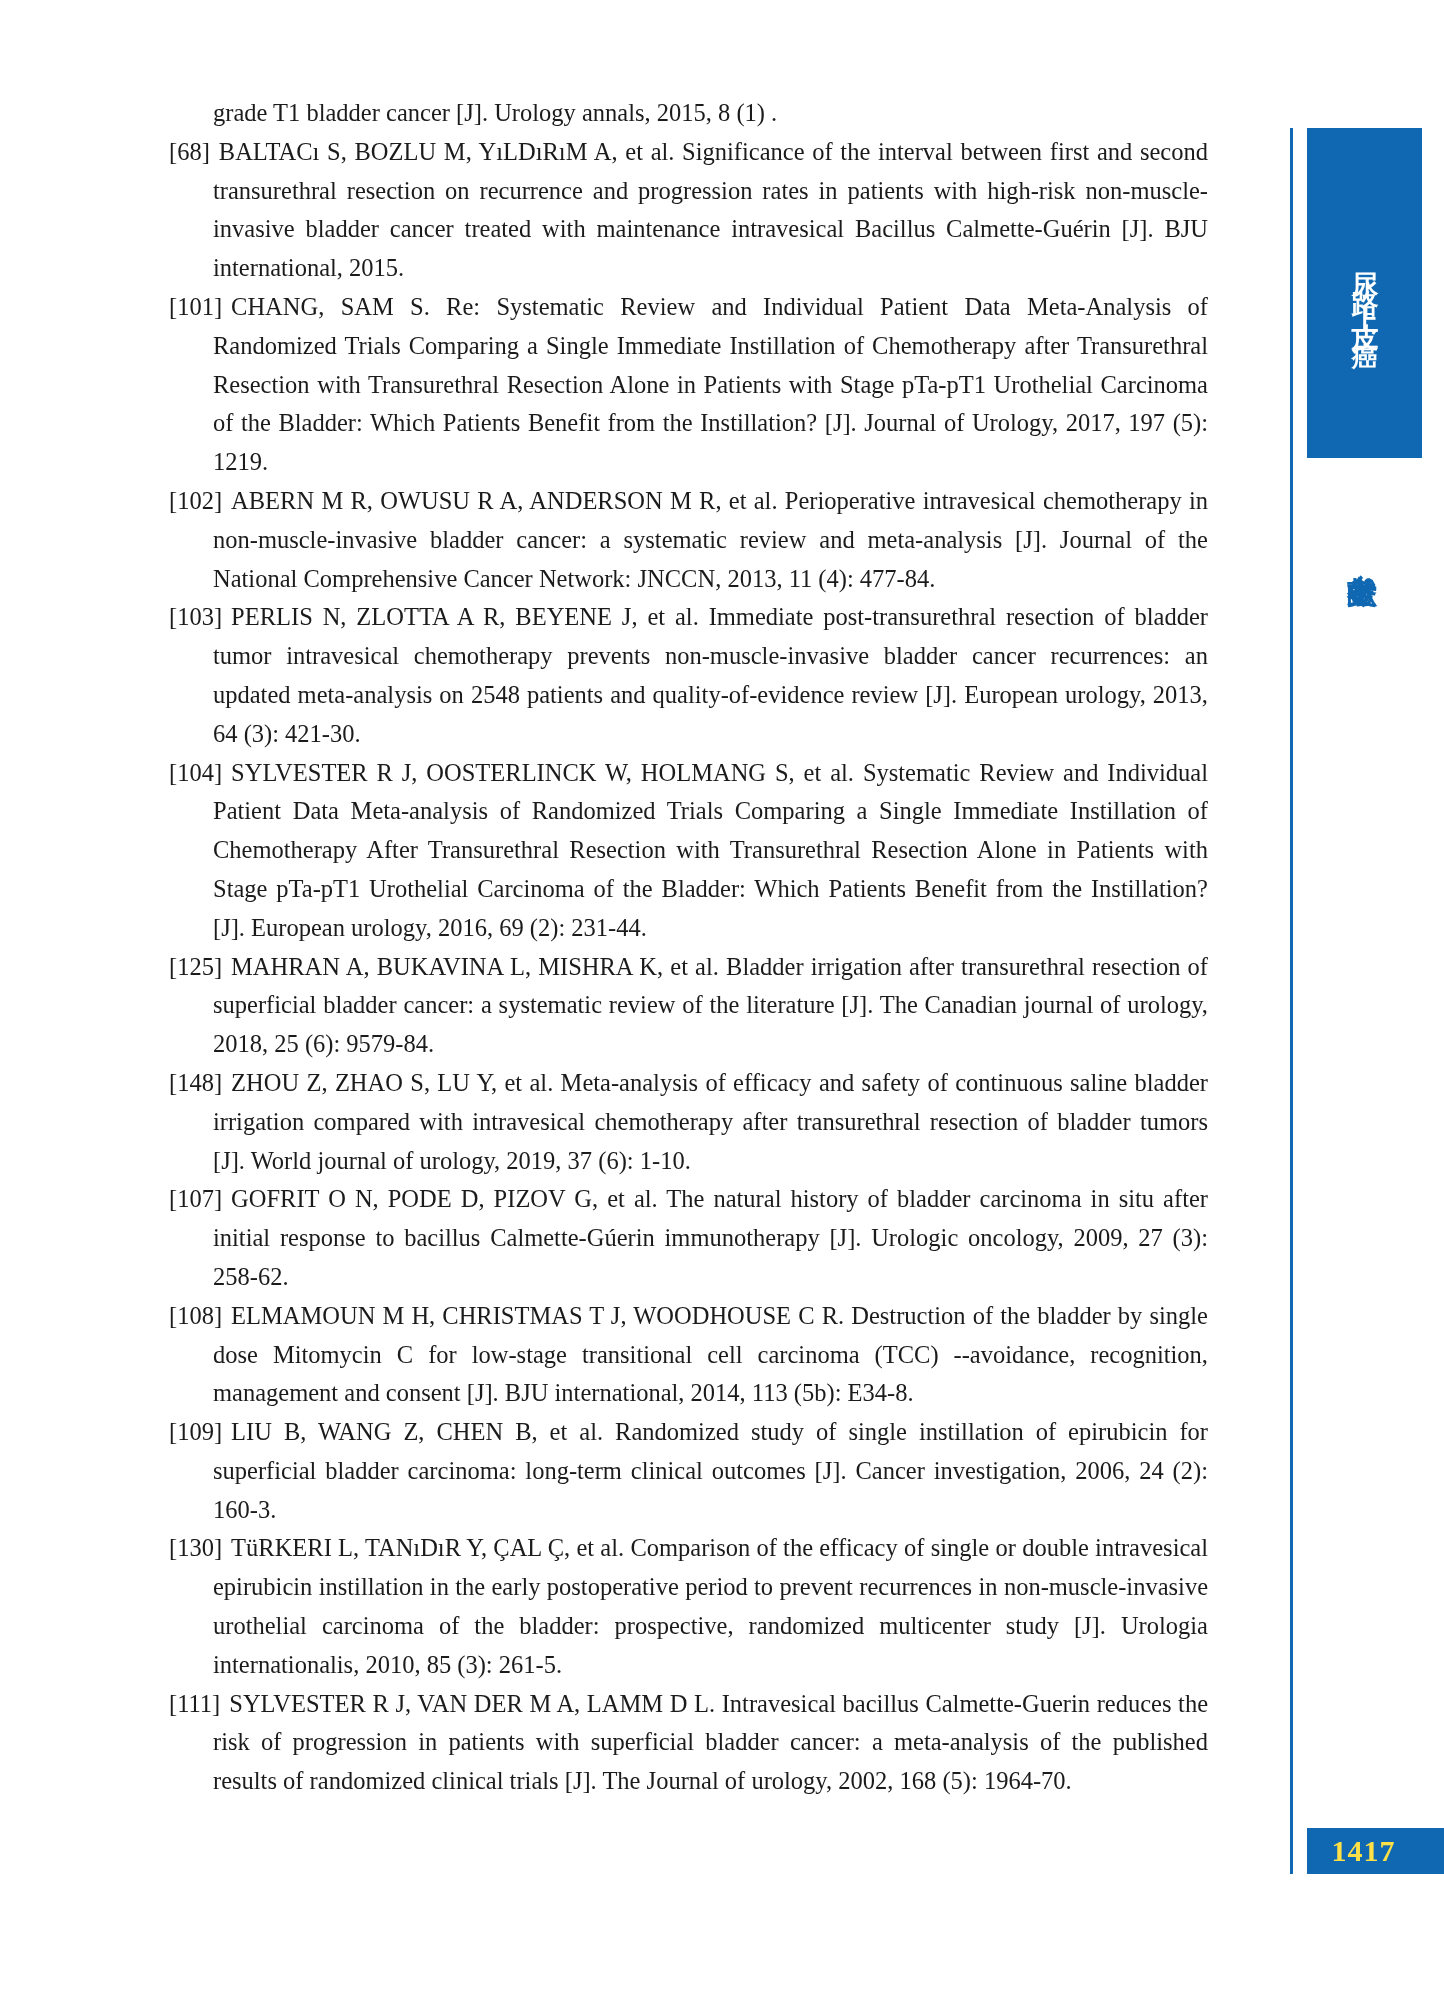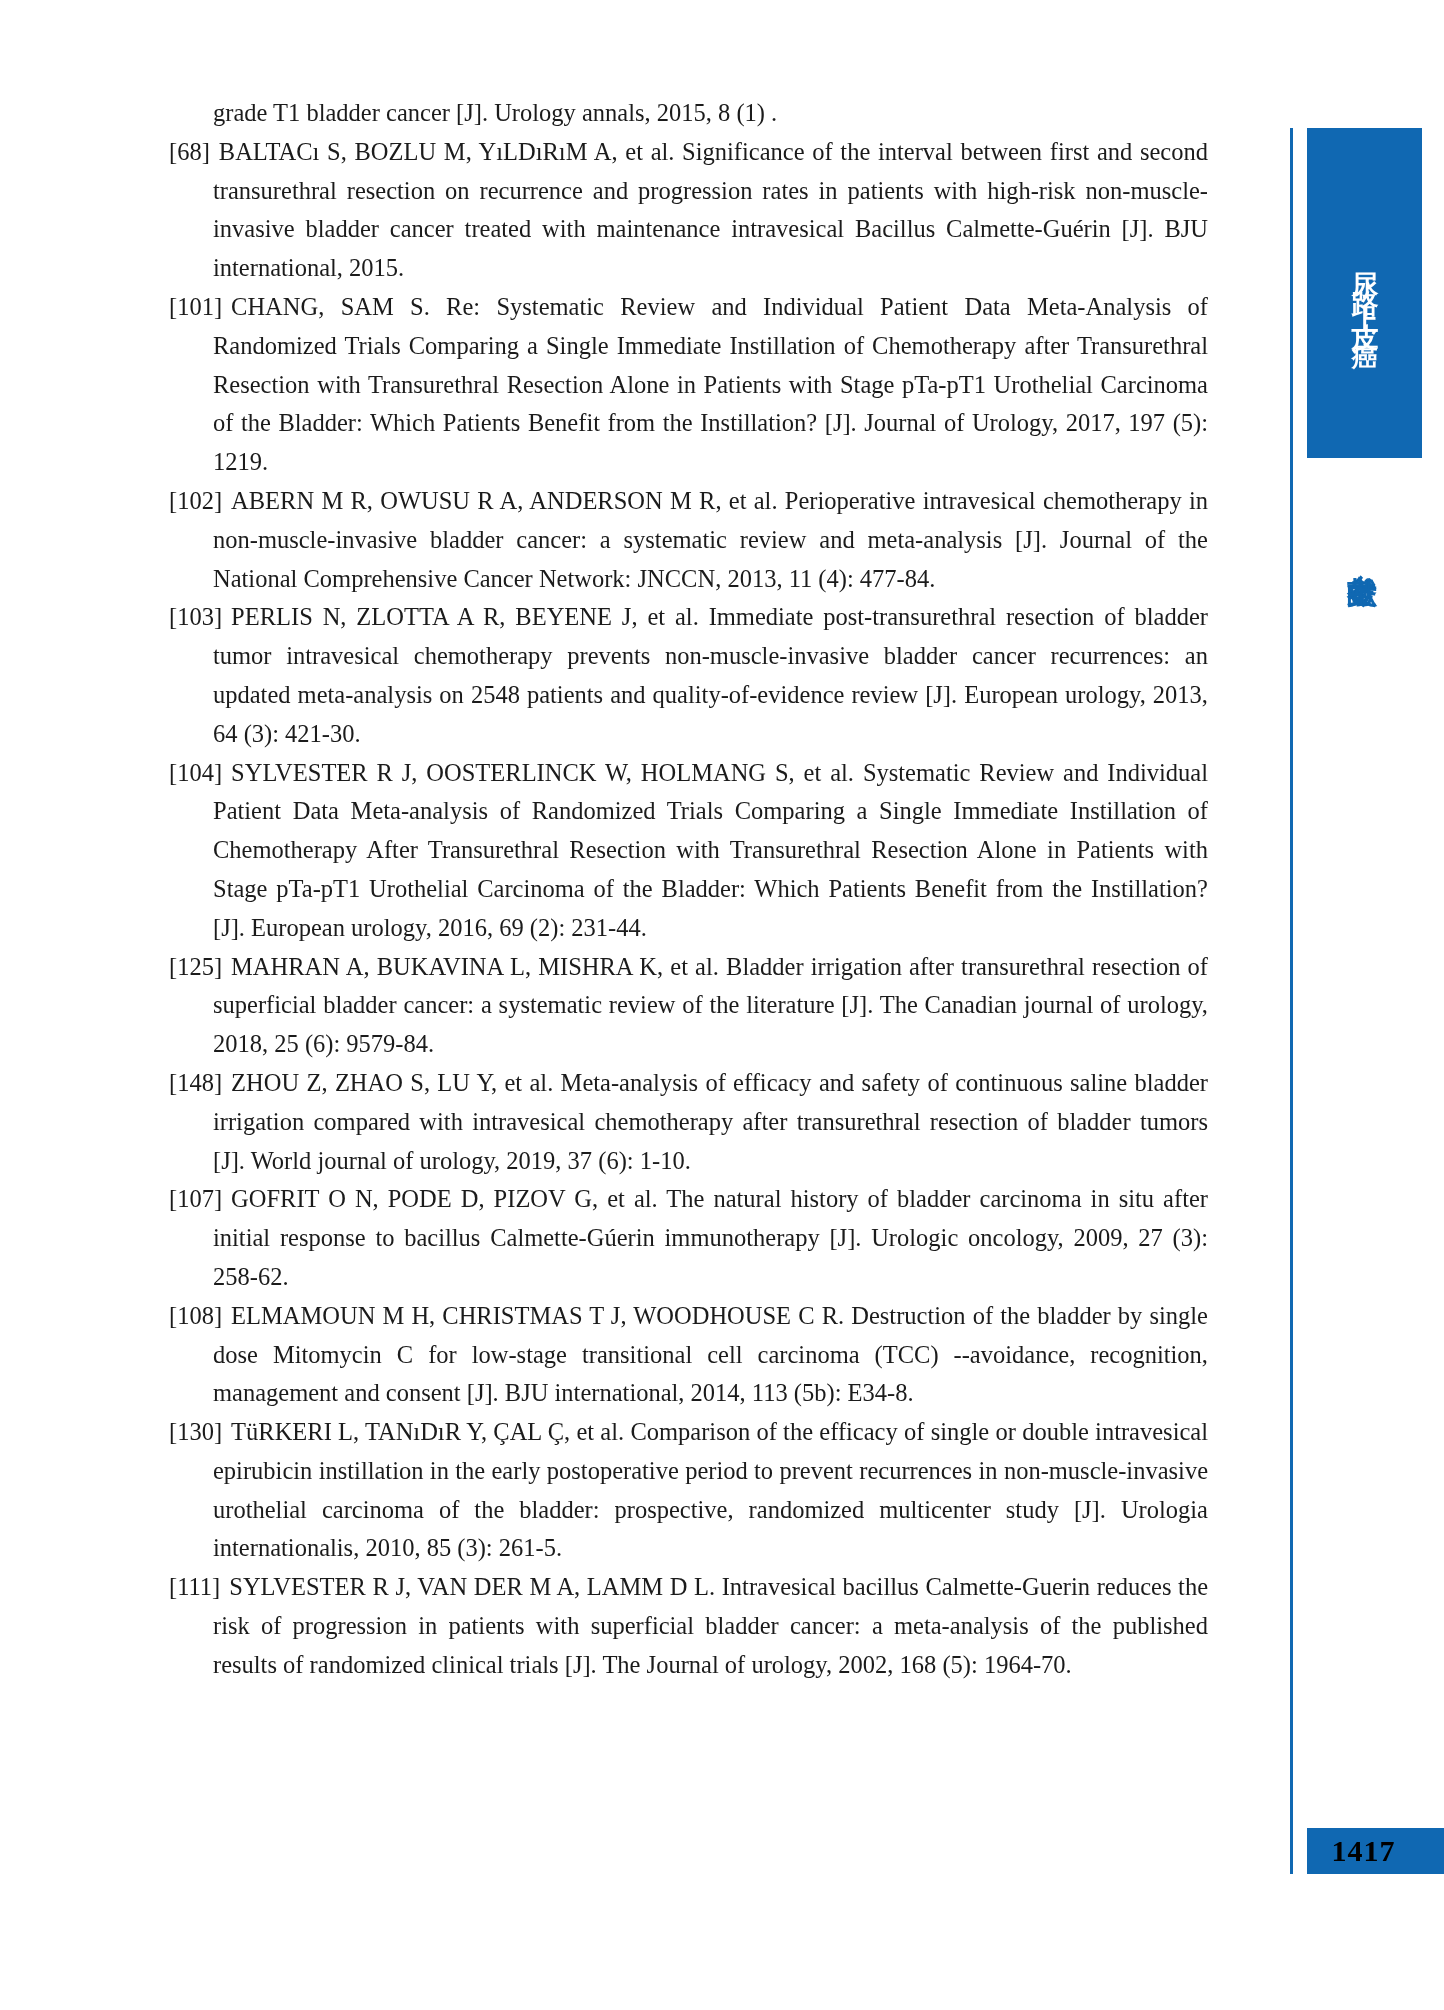--- a/index.html
+++ b/index.html
@@ -40,21 +40,21 @@
     font-size:30px; letter-spacing:1px; line-height:1;
     font-weight:bold; font-family:"Liberation Serif", serif;
   }
   
   .page-num-box {
     position:absolute; left:1307px; top:1828px; width:137px; height:46px;
     display:flex; align-items:center; justify-content:center;
     box-sizing:border-box; padding-right:24px;
   }
   .page-num-box .num {
-    color:#000000; font-weight:bold; font-size:30px;
+    color:#fde047; font-weight:bold; font-size:30px;
     letter-spacing:1px; font-family:"Liberation Serif", serif;
   }
 </style>
 </head>
 <body>
 
 <div class="page" style="background: rgb(255, 255, 255); color: rgb(27, 27, 27);">
 
   <main class="refs">
     <div class="ref cont">
@@ -82,20 +82,23 @@
     <div class="ref">
       <span class="ref-num">[148]</span><span class="ref-text">ZHOU Z, ZHAO S, LU Y, et al. Meta-analysis of efficacy and safety of continuous saline bladder irrigation compared with intravesical chemotherapy after transurethral resection of bladder tumors [J]. World journal of urology, 2019, 37 (6): 1-10.</span>
     </div>
     <div class="ref">
       <span class="ref-num">[107]</span><span class="ref-text">GOFRIT O N, PODE D, PIZOV G, et al. The natural history of bladder carcinoma in situ after initial response to bacillus Calmette-Gúerin immunotherapy [J]. Urologic oncology, 2009, 27 (3): 258-62.</span>
     </div>
     <div class="ref">
       <span class="ref-num">[108]</span><span class="ref-text">ELMAMOUN M H, CHRISTMAS T J, WOODHOUSE C R. Destruction of the bladder by single dose Mitomycin C for low-stage transitional cell carcinoma (TCC) --avoidance, recognition, management and consent [J]. BJU international, 2014, 113 (5b): E34-8.</span>
     </div>
     <div class="ref">
+      <span class="ref-num">[109]</span><span class="ref-text">LIU B, WANG Z, CHEN B, et al. Randomized study of single instillation of epirubicin for superficial bladder carcinoma: long-term clinical outcomes [J]. Cancer investigation, 2006, 24 (2): 160-3.</span>
+    </div>
+    <div class="ref">
       <span class="ref-num">[130]</span><span class="ref-text">TüRKERI L, TANıDıR Y, ÇAL Ç, et al. Comparison of the efficacy of single or double intravesical epirubicin instillation in the early postoperative period to prevent recurrences in non-muscle-invasive urothelial carcinoma of the bladder: prospective, randomized multicenter study [J]. Urologia internationalis, 2010, 85 (3): 261-5.</span>
     </div>
     <div class="ref">
       <span class="ref-num">[111]</span><span class="ref-text">SYLVESTER R J, VAN DER M A, LAMM D L. Intravesical bacillus Calmette-Guerin reduces the risk of progression in patients with superficial bladder cancer: a meta-analysis of the published results of randomized clinical trials [J]. The Journal of urology, 2002, 168 (5): 1964-70.</span>
     </div>
   </main>
 
   <div class="side-rule" style="background: rgb(16, 104, 178);"></div>
 
   <div class="chapter-tab" style="background: rgb(16, 104, 178);">

